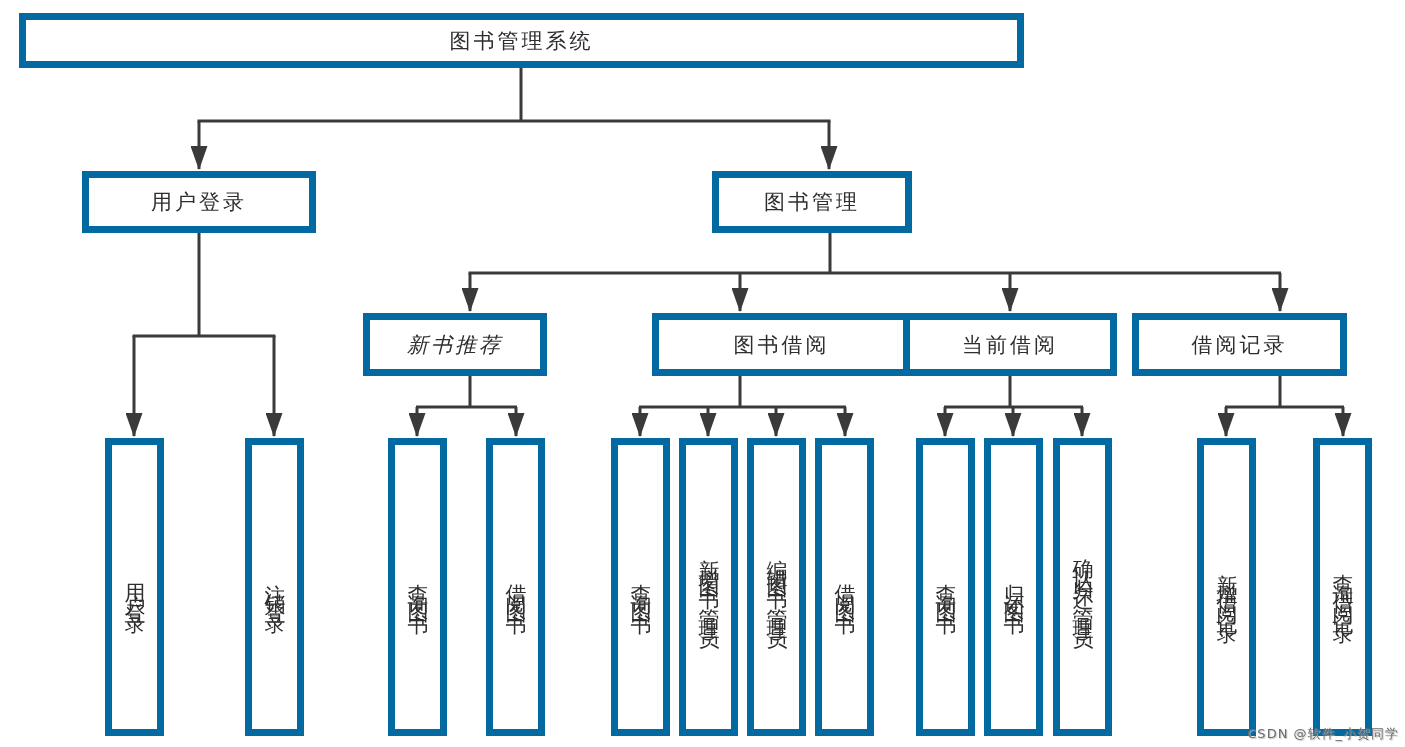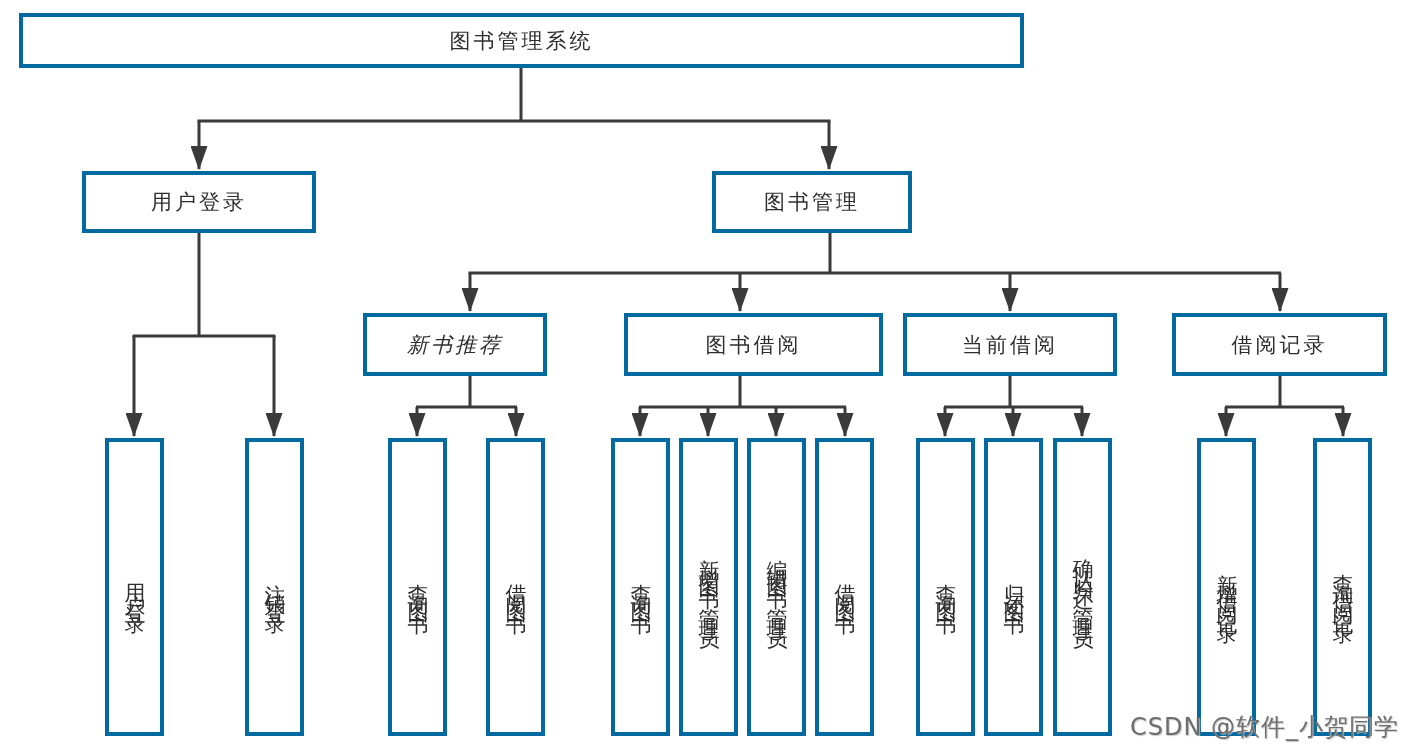--- a/index.html
+++ b/index.html
@@ -21,21 +21,21 @@
   }
   .wire {
     stroke: #3a3a3a;
     stroke-width: 3;
     fill: none;
   }
 
   .box {
     position: absolute;
     background: #ffffff;
-    border: 4px solid #0369a1;
+    border: 7px solid #0369a1;
     display: flex;
     align-items: center;
     justify-content: center;
     color: #2e2e2e;
     font-size: 21px;
     letter-spacing: 3px;
     white-space: nowrap;
   }
 
   .root { left: 19px; top: 13px; width: 1005px; height: 55px; }
@@ -54,21 +54,21 @@
     line-height: 1;
     letter-spacing: 10px;
     font-size: 21px;
     max-height: 292px;
   }
 
   .watermark {
     position: absolute;
     right: 6px;
     bottom: 4px;
-    font-size: 24px;
+    font-size: 13px;
     color: #6d6d6d;
     letter-spacing: 1px;
     text-shadow: 1px 1px 1px rgba(190,190,190,0.9);
     white-space: nowrap;
   }
 </style>
 </head>
 <body>
 
 <div class="canvas">
@@ -121,27 +121,27 @@
   <div class="box l2" style="left:82px; width:234px;">
     <span>用户登录</span>
   </div>
   <div class="box l2" style="left:712px; width:200px;">
     <span>图书管理</span>
   </div>
 
   <div class="box l3" style="left:363px; width:184px;font-style:italic;">
     <span>新书推荐</span>
   </div>
-  <div class="box l3" style="left:624px; width:259px;">
+  <div class="box l3" style="left:652px; width:259px;">
     <span>图书借阅</span>
   </div>
   <div class="box l3" style="left:903px; width:214px;text-align:center;">
     <span>当前借阅</span>
   </div>
-  <div class="box l3" style="left:1172px; width:215px;">
+  <div class="box l3" style="left:1132px; width:215px;">
     <span>借阅记录</span>
   </div>
 
   <div class="box leaf" style="left:105px;">
     <span class="v">用户登录</span>
   </div>
   <div class="box leaf" style="left:245px;">
     <span class="v">注销登录</span>
   </div>
 

